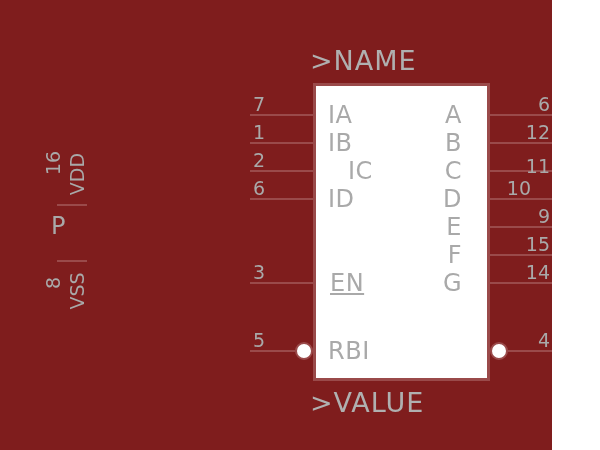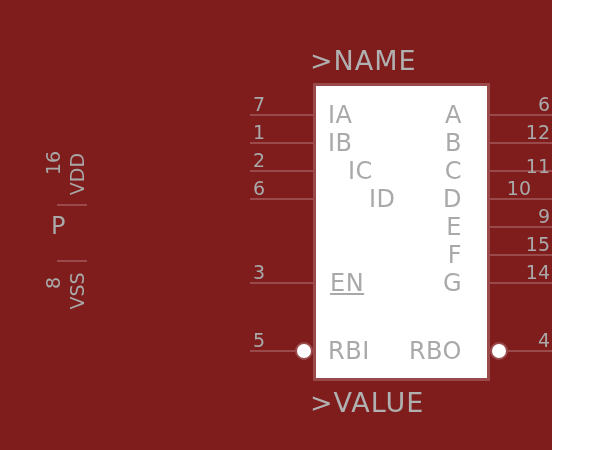--- a/index.html
+++ b/index.html
@@ -94,21 +94,21 @@
   <div class="line" style="left:250px; top:142px; width:63px;"></div>
   <div class="pin-num" style="left:253px; top:121px;">1</div>
   <div class="pin-name" style="left:328px; top:132px;text-align:right;">IB</div>
 
   <div class="line" style="left:250px; top:170px; width:63px;"></div>
   <div class="pin-num" style="left:253px; top:149px;">2</div>
   <div class="pin-name" style="left:328px; top:160px;margin-left:20px;">IC</div>
 
   <div class="line" style="left:250px; top:198px; width:63px;"></div>
   <div class="pin-num" style="left:253px; top:177px;">6</div>
-  <div class="pin-name" style="left:328px; top:188px;margin-left:41px;">ID</div>
+  <div class="pin-name" style="left:328px; top:188px;">ID</div>
 
   <div class="line" style="left:250px; top:282px; width:63px;"></div>
   <div class="pin-num" style="left:253px; top:261px;">3</div>
   <div class="pin-name" style="left:330px; top:272px;text-decoration:underline;">EN</div>
 
   <div class="line" style="left:250px; top:350px; width:45px;"></div>
   <div class="bubble" style="left:295px; top:342px;"></div>
   <div class="pin-num" style="left:253px; top:329px;">5</div>
   <div class="pin-name" style="left:328px; top:340px;">RBI</div>
 
@@ -136,21 +136,20 @@
   <div class="pin-num num-right" style="left:505px; top:233px;">15</div>
   <div class="pin-name name-right" style="left:370px; top:244px;">F</div>
 
   <div class="line" style="left:490px; top:282px; width:63px;"></div>
   <div class="pin-num num-right" style="left:505px; top:261px;">14</div>
   <div class="pin-name name-right" style="left:370px; top:272px;">G</div>
 
   <div class="line" style="left:508px; top:350px; width:45px;"></div>
   <div class="bubble" style="left:490px; top:342px;"></div>
   <div class="pin-num num-right" style="left:505px; top:329px;">4</div>
-  <div class="pin-name name-right" style="left:370px; top:340px;">RBO</div>
 
   <div class="vtext" style="left:33px; top:152px; width:40px;">16</div>
   <div class="vtext" style="left:49px; top:163px; width:56px;">VDD</div>
   <div class="line" style="left:57px; top:204px; width:30px;"></div>
 
   <div class="gate-label" style="left:51px; top:212px;">P</div>
 
   <div class="line" style="left:57px; top:260px; width:30px;"></div>
   <div class="vtext" style="left:33px; top:272px; width:40px;">8</div>
   <div class="vtext" style="left:49px; top:280px; width:56px;">VSS</div>

